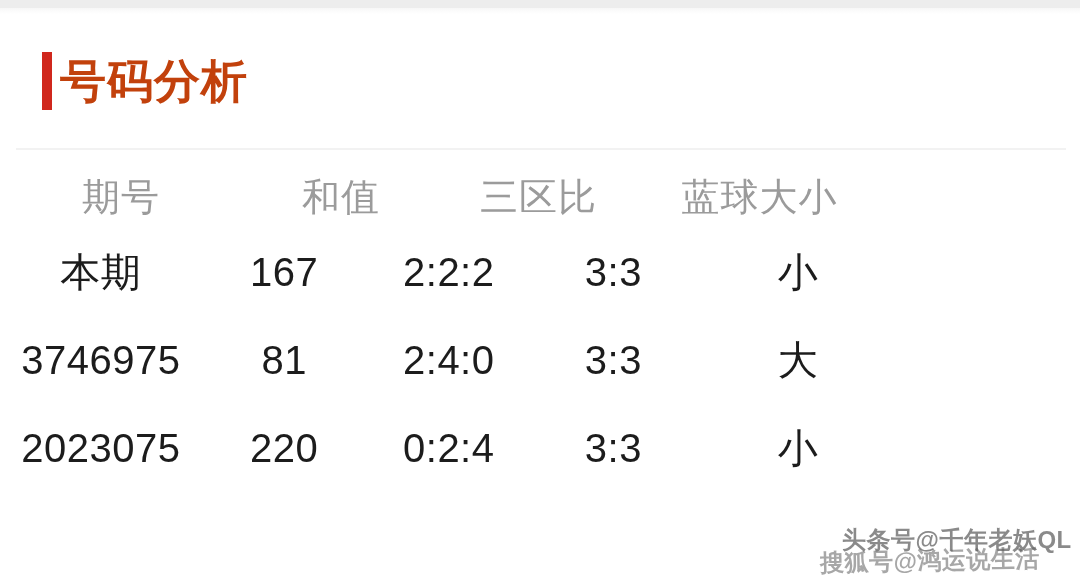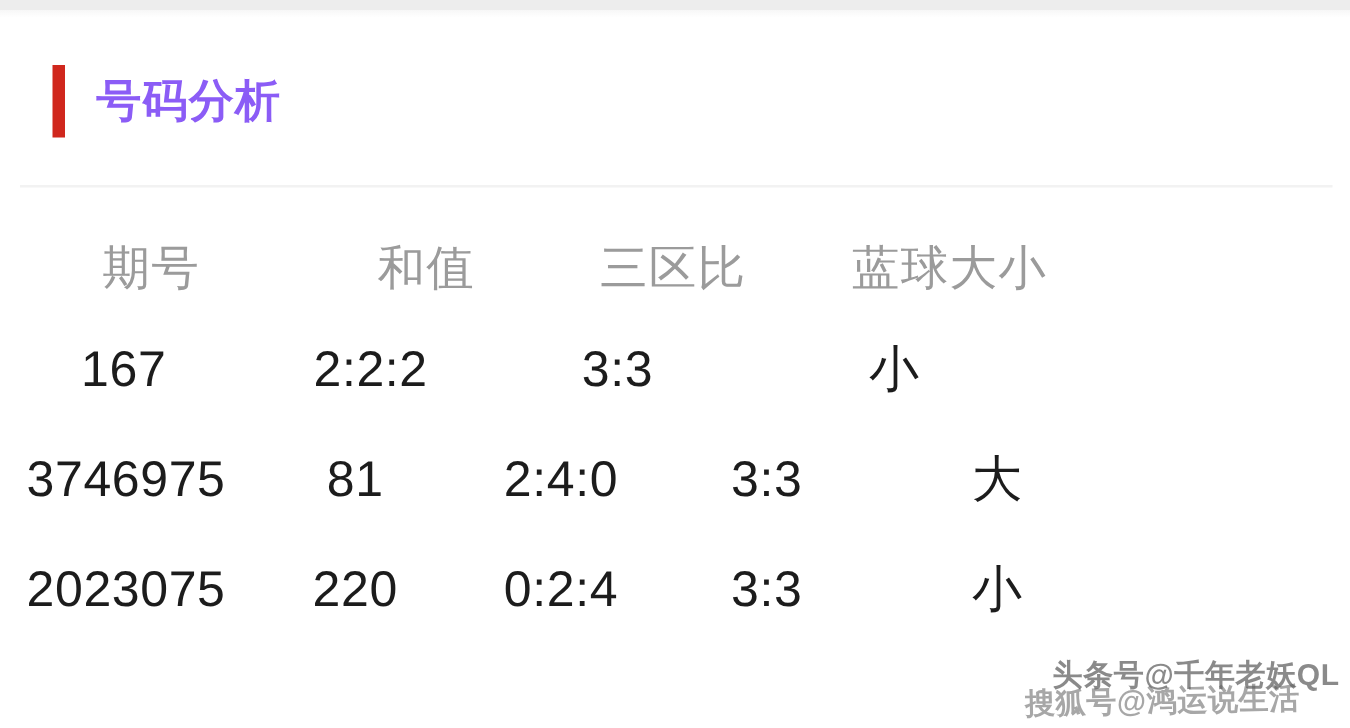--- a/index.html
+++ b/index.html
@@ -44,24 +44,24 @@
     align-items: center;
   }
   .accent-bar {
     width: 10px;
     height: 58px;
     background: #d0271d;
     margin-left: 42px;
     flex: none;
   }
   .section-title {
-    margin-left: 25px;
-    font-size: 36px;
+    margin-left: 8px;
+    font-size: 46px;
     font-weight: bold;
-    color: #8b5cf6;
+    color: #c2410c;
     letter-spacing: 1px;
     line-height: 1;
     white-space: nowrap;
   }
 
   
   .divider {
     position: absolute;
     top: 148px;
     left: 16px;
@@ -73,21 +73,20 @@
   
   .table {
     position: absolute;
     top: 178px;
     left: 0;
     width: 1080px;
   }
   .row {
     display: flex;
     width: 900px;
-    align-items: center;
   }
   .row.header-row { height: 74px; }
   .row.data-row { height: 88px; }
 
   .cell {
     text-align: center;
     white-space: nowrap;
     line-height: 1;
   }
   
@@ -150,20 +149,21 @@
 <div class="table">
 
   <div class="row header-row">
     <div class="cell c0">期号</div>
     <div class="cell c1">和值</div>
     <div class="cell c2">三区比</div>
     <div class="cell c4">蓝球大小</div>
   </div>
 
   <div class="row data-row">
+    <div class="cell c0">本期</div>
     <div class="cell c1">167</div>
     <div class="cell c2">2:2:2</div>
     <div class="cell c3">3:3</div>
     <div class="cell c4">小</div>
   </div>
 
   <div class="row data-row">
     <div class="cell c0">3746975</div>
     <div class="cell c1">81</div>
     <div class="cell c2">2:4:0</div>

